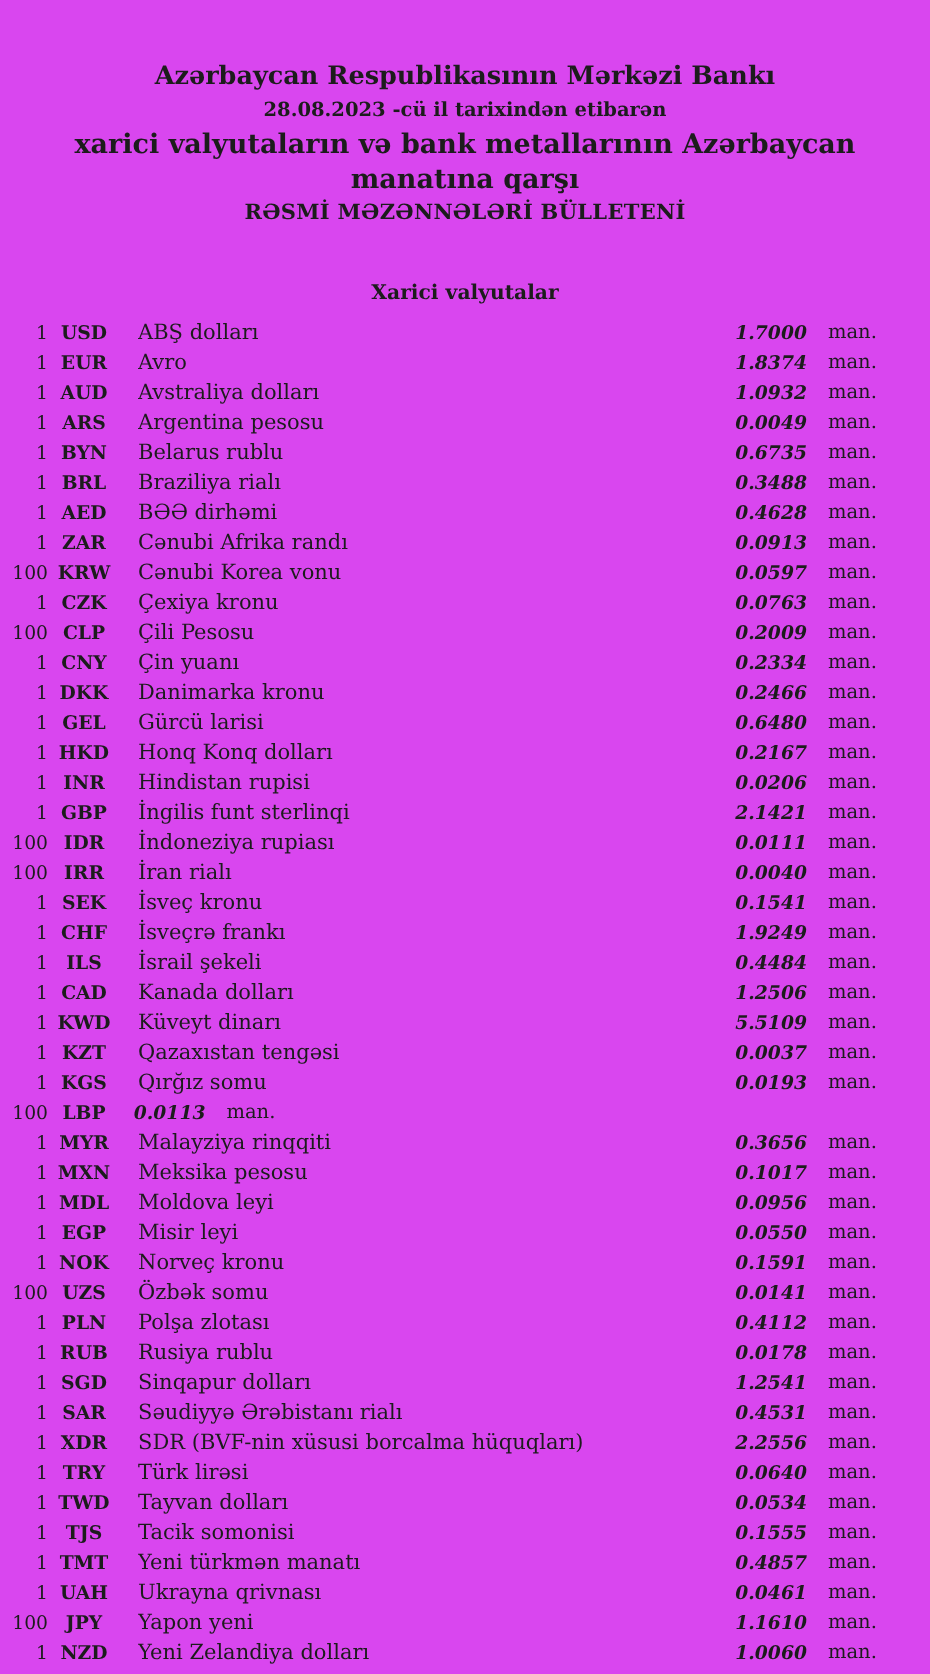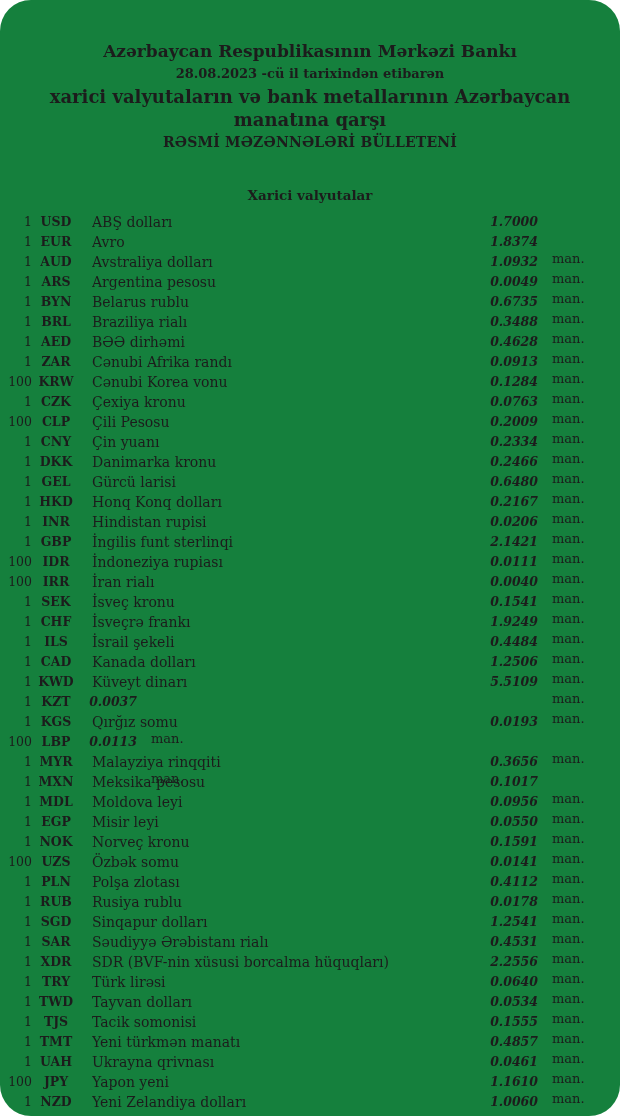--- a/index.html
+++ b/index.html
@@ -4,25 +4,24 @@
 <style>
   html, body {
     margin: 0;
     padding: 0;
     background: #ffffff;
   }
   .page {
     position: relative;
     width: 620px;
     height: 1116px;
-    background: #15803d;
+    background: #d946ef;
     color: #1c1c1c;
     font-family: "DejaVu Serif", serif;
     overflow: hidden;
-    border-radius: 31px;
   }
   .header {
     padding-top: 40px;
     text-align: center;
   }
   .title {
     font-size: 17px;
     font-weight: bold;
     line-height: 22px;
   }
@@ -85,21 +84,20 @@
     text-align: right;
     font-size: 12.5px;
     font-weight: bold;
     font-style: italic;
   }
   .unit {
     flex: none;
     width: 37px;
     margin-left: 14px;
     font-size: 13px;
-    margin-top: 37px;
   }
 </style>
 </head>
 <body>
 
 <div class="page">
   <div class="header">
     <div class="title">Azərbaycan Respublikasının Mərkəzi Bankı</div>
     <div class="date-line">28.08.2023 -cü il tarixindən etibarən</div>
     <div class="scope-line">xarici valyutaların və bank metallarının Azərbaycan manatına qarşı</div>
@@ -162,21 +160,21 @@
         <span class="qty">1</span>
         <span class="code">ZAR</span>
         <span class="name">Cənubi Afrika randı</span>
         <span class="rate">0.0913</span>
         <span class="unit">man.</span>
       </div>
       <div class="row">
         <span class="qty">100</span>
         <span class="code">KRW</span>
         <span class="name">Cənubi Korea vonu</span>
-        <span class="rate">0.1284</span>
+        <span class="rate">0.0597</span>
         <span class="unit">man.</span>
       </div>
       <div class="row">
         <span class="qty">1</span>
         <span class="code">CZK</span>
         <span class="name">Çexiya kronu</span>
         <span class="rate">0.0763</span>
         <span class="unit">man.</span>
       </div>
       <div class="row">
@@ -273,20 +271,21 @@
       <div class="row">
         <span class="qty">1</span>
         <span class="code">KWD</span>
         <span class="name">Küveyt dinarı</span>
         <span class="rate">5.5109</span>
         <span class="unit">man.</span>
       </div>
       <div class="row">
         <span class="qty">1</span>
         <span class="code">KZT</span>
+        <span class="name">Qazaxıstan tengəsi</span>
         <span class="rate">0.0037</span>
         <span class="unit">man.</span>
       </div>
       <div class="row">
         <span class="qty">1</span>
         <span class="code">KGS</span>
         <span class="name">Qırğız somu</span>
         <span class="rate">0.0193</span>
         <span class="unit">man.</span>
       </div>

